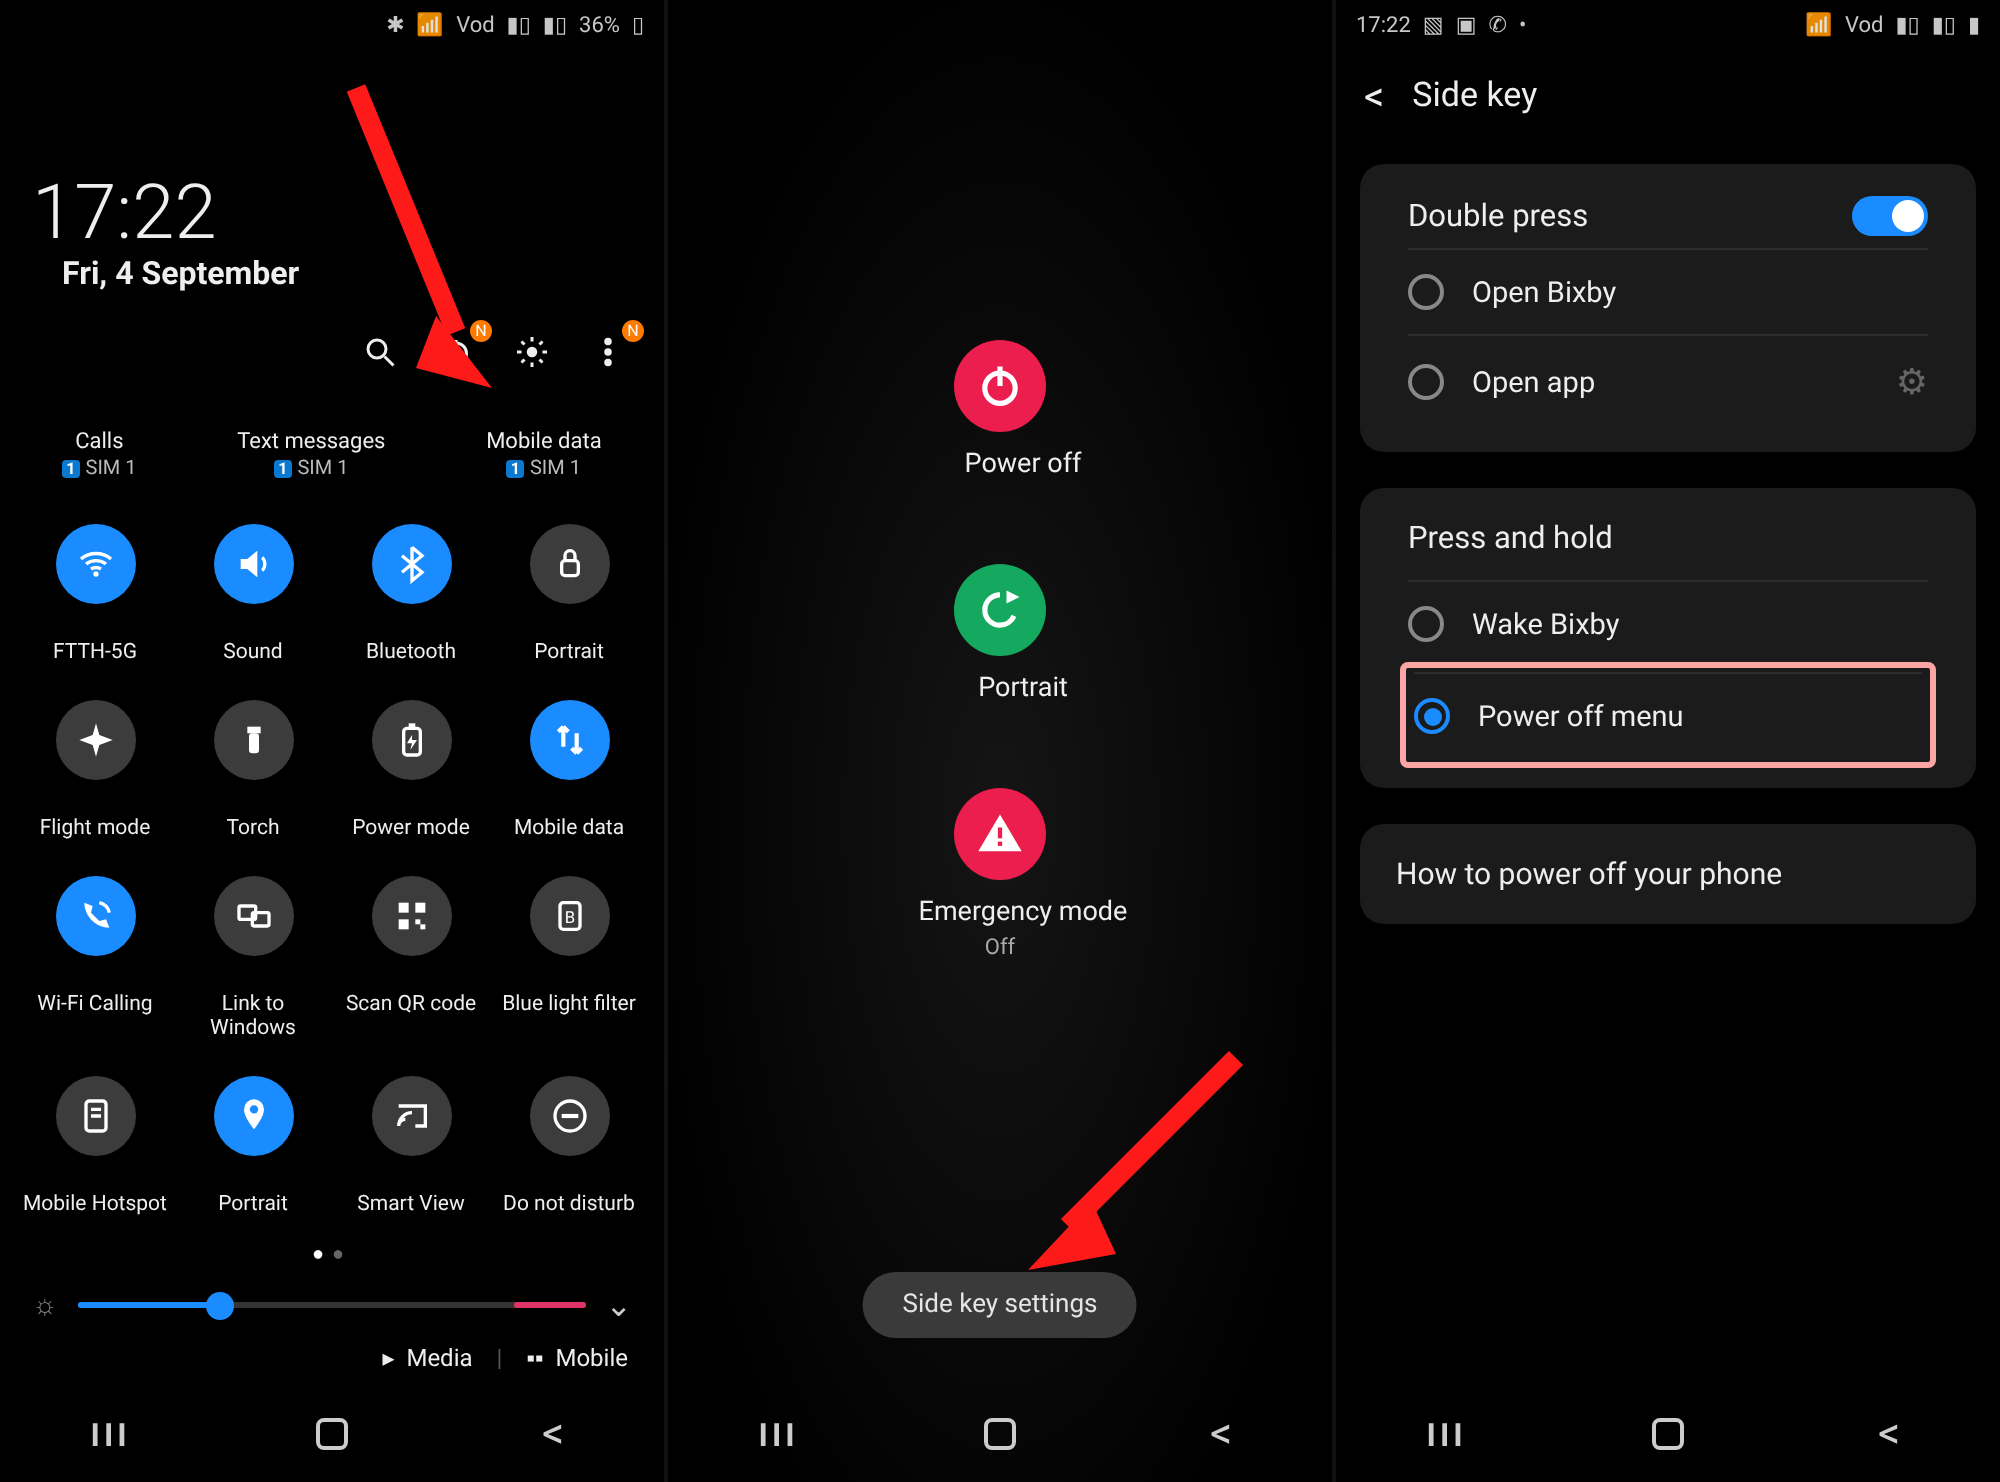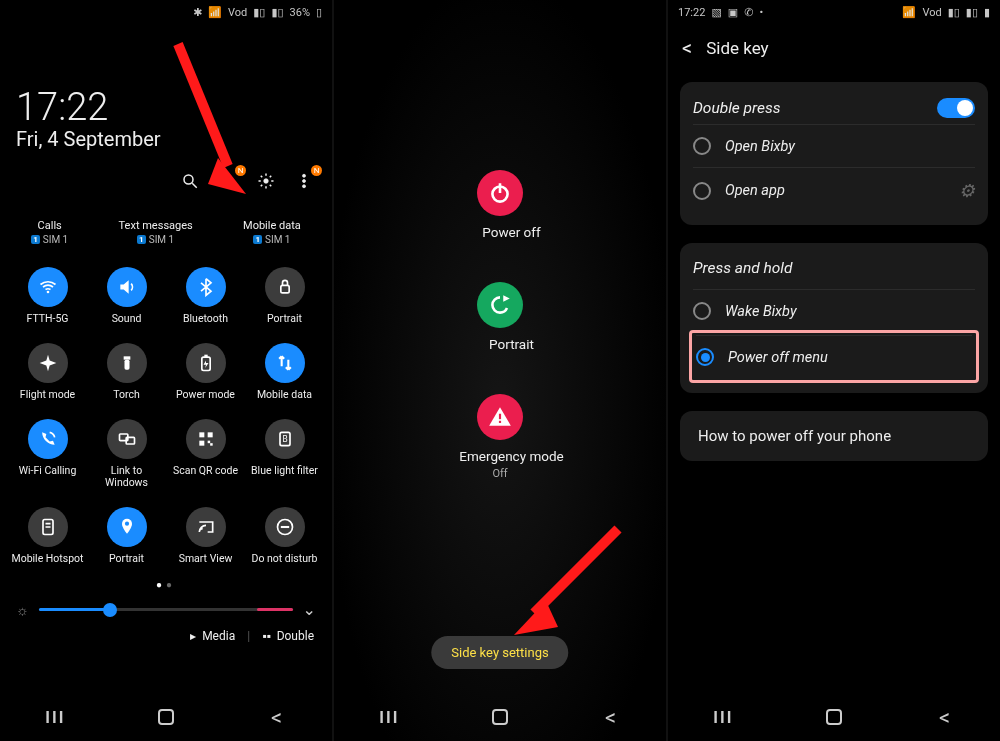--- a/index.html
+++ b/index.html
@@ -47,21 +47,21 @@
     color:#ccc;
   }
   .nav-btn { width:26px; height:26px; display:flex; align-items:center; justify-content:center; }
   .nav-recent { font-weight:bold; letter-spacing:2px; font-size:16px; }
   .nav-home { width:16px; height:16px; border:2px solid #ccc; border-radius:4px; }
   .nav-back { font-size:22px; }
 
   
   .p1 .clock-block { padding: 6px 16px 2px; margin-top:55px; }
   .p1 .clock-time { font-size:38px; font-weight:300; }
-  .p1 .clock-date { font-size:20px; font-weight:400; margin-top:-2px; }
+  .p1 .clock-date { font-size:16px; font-weight:700; margin-top:-2px;margin-left:15px; }
 
   .p1 .action-row {
     display:flex; justify-content:flex-end; gap:18px;
     padding:18px 18px 6px;
     position:relative;
   }
   .p1 .action-icon { width:20px; height:20px; display:flex; align-items:center; justify-content:center; position:relative; }
   .p1 .action-icon svg { width:18px; height:18px; fill:#eee; stroke:#eee; }
   .badge {
     position:absolute; top:-6px; right:-8px;
@@ -74,21 +74,21 @@
   .p1 .sim-cell { text-align:center; font-size:11px; }
   .p1 .sim-sub { display:inline-flex; align-items:center; gap:3px; font-size:10px; margin-top:2px; color:#bbb; }
   .sim-chip { background:#0b79d0; color:#fff; font-size:8px; padding:0 2px; border-radius:2px; font-weight:bold; }
 
   .p1 .qs-grid {
     display:grid;
     grid-template-columns: repeat(4, 1fr);
     gap: 18px 4px;
     padding: 22px 10px 10px;
   }
-  .qs-tile { display:flex; flex-direction:column; align-items:center; gap:6px; }
+  .qs-tile { display:flex; flex-direction:column; align-items:center; gap:18px; }
   .qs-circ {
     width:40px; height:40px; border-radius:50%;
     display:flex; align-items:center; justify-content:center;
   }
   .qs-circ.on { background:#1a8cff; }
   .qs-circ.off { background:#3c3c3c; }
   .qs-circ svg { width:20px; height:20px; fill:#fff; }
   .qs-lbl { font-size:10.5px; text-align:center; line-height:1.15; max-width:72px; }
 
   .p1 .pager { text-align:center; margin-top:4px; font-size:10px; letter-spacing:4px; color:#666;}
@@ -120,30 +120,30 @@
   .pw-item { display:flex; flex-direction:column; align-items:center; gap:8px; }
   .pw-circ { width:46px; height:46px; border-radius:50%; display:flex; align-items:center; justify-content:center; }
   .pw-circ svg { width:26px; height:26px; fill:#fff; }
   .pw-circ.red { background:#eb1e4e; }
   .pw-circ.green { background:#15a85f; }
   .pw-lbl { font-size:13.5px;margin-left:23px; }
   .pw-sub { font-size:11px; color:#aaa; margin-top:-5px;}
 
   .p2 .pill {
     position:absolute; bottom:72px; left:50%; transform:translateX(-50%);
-    background:#3a3a3a; color:#fde047; font-size:13px;
+    background:#3a3a3a; color:#e5e5e5; font-size:13px;
     padding:9px 20px; border-radius:22px;
   }
 
   
   .p3 { background:#000; }
   .p3 .header { display:flex; align-items:center; gap:14px; padding:12px 14px; font-size:17px; }
   .p3 .back-ic { font-size:20px; }
   .p3 .content { padding: 10px 12px 0; display:flex; flex-direction:column; gap:18px;}
-  .card { background:#1b1b1b; border-radius:12px; padding:12px 13px;font-style:italic; }
+  .card { background:#1b1b1b; border-radius:12px; padding:12px 24px; }
   .card-head { display:flex; justify-content:space-between; align-items:center; font-size:15.5px; padding:4px 0 6px; }
   .toggle { width:38px; height:20px; background:#1a8cff; border-radius:12px; position:relative; }
   .toggle::after { content:""; position:absolute; right:2px; top:2px; width:16px; height:16px; background:#fff; border-radius:50%; }
   .opt-row { display:flex; align-items:center; gap:14px; padding:12px 0; border-top:1px solid #2c2c2c; font-size:14.5px; }
   .opt-row.first { margin-top:6px;}
   .radio { width:18px; height:18px; border:2px solid #888; border-radius:50%; display:flex; align-items:center; justify-content:center; flex-shrink:0;}
   .radio.sel { border-color:#1a8cff; }
   .radio.sel::after { content:""; width:9px; height:9px; background:#1a8cff; border-radius:50%; }
   .gear-faded { margin-left:auto; color:#666; font-size:18px;}
   .hl-box { border:3px solid #fca5a5; border-radius:4px; margin:-2px -4px; padding: 2px 4px;}
@@ -393,21 +393,21 @@
     </div>
 
     <div class="bottom-row">
       <span class="media-chip">
           <span>▸</span>
           <span>Media</span>
         </span>
       <span class="divider">|</span>
       <span class="devices-chip">
           <span>▪▪</span>
-          <span>Double</span>
+          <span>Mobile</span>
         </span>
     </div>
 
     <div class="navbar">
       <div class="nav-btn nav-recent">III</div>
       <div class="nav-btn">
           <div class="nav-home"></div>
         </div>
       <div class="nav-btn nav-back">&lt;</div>
     </div>

